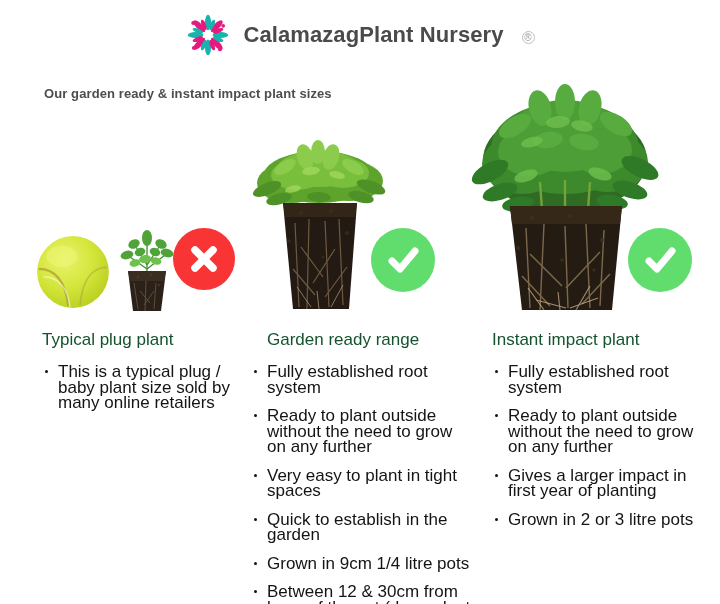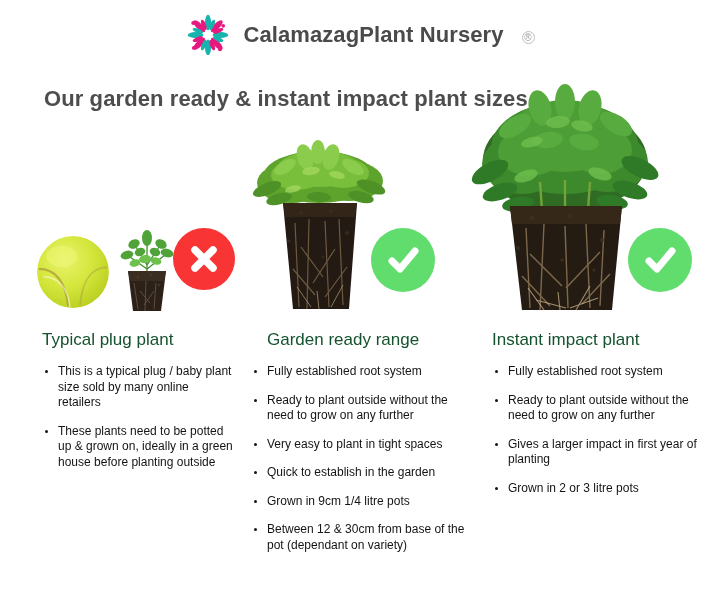--- a/index.html
+++ b/index.html
@@ -64,21 +64,21 @@
     font-weight: 400;
     margin-bottom: 3px;
     display: inline-block;
   }
 
   
   .page-heading {
     position: absolute;
     left: 44px;
     top: 86px;
-    font-size: 22px;
+    font-size: 13px;
     font-weight: bold;
     color: #4d4d4d;
     letter-spacing: .1px;
   }
 
   
   .col {
     position: absolute;
     top: 120px;
   }
@@ -103,21 +103,21 @@
 
   ul.bullets {
     margin: 14px 0 0 0;
     padding: 0;
     list-style: none;
   }
   ul.bullets li {
     position: relative;
     padding-left: 16px;
     margin-bottom: 13px;
-    font-size: 12px;
+    font-size: 17px;
     line-height: 15.5px;
     color: #141414;
   }
   ul.bullets li::before {
     content: "";
     position: absolute;
     left: 3px;
     top: 6px;
     width: 3.2px;
     height: 3.2px;
@@ -254,21 +254,20 @@
     <div class="badge badge-no" style="left:145px; top:108px;">
       <svg width="40" height="40" viewBox="0 0 40 40">
         <path d="M11 11 L29 29 M29 11 L11 29" stroke="#ffffff" stroke-width="7.5" stroke-linecap="round"></path>
       </svg>
     </div>
   </div>
 
   <div class="col-title">Typical plug plant</div>
   <ul class="bullets">
     <li>This is a typical plug / baby plant size sold by many online retailers</li>
-    <li>These plants need to be potted up &amp; grown on, ideally in a green house before planting outside</li>
   </ul>
 </div>
 
 <div class="col col-2">
   <div class="imagery">
 
     <svg class="art" style="left:-4px; top:17px;" width="160" height="175" viewBox="0 0 160 175">
 
       <g fill="#5ea42c">
         <ellipse cx="80" cy="40" rx="56" ry="26"></ellipse>

